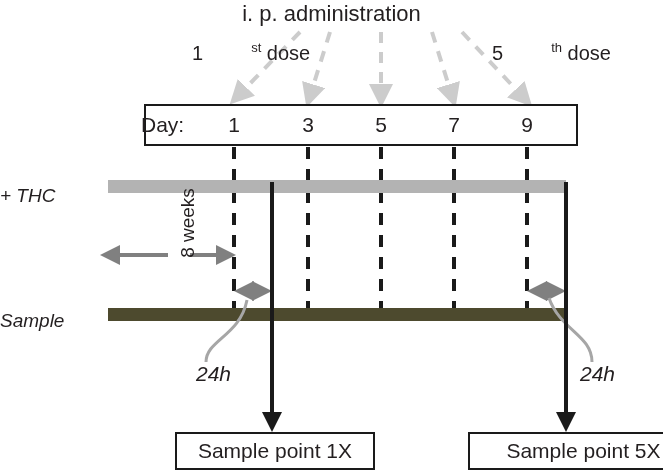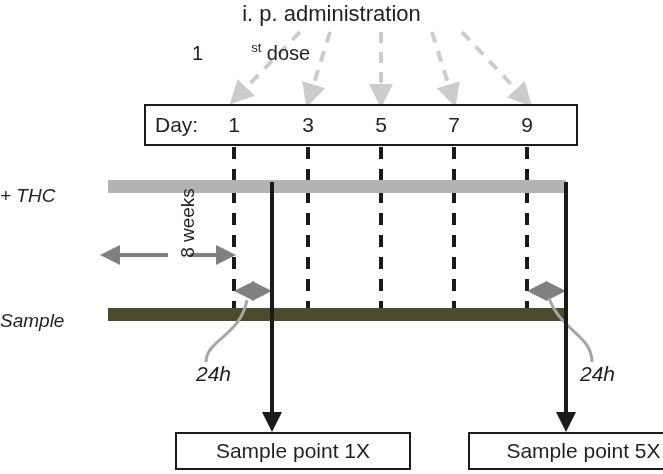--- a/index.html
+++ b/index.html
@@ -62,21 +62,21 @@
     position: absolute;
     left: 144px;
     top: 104px;
     width: 434px;
     height: 42px;
     border: 2px solid #1a1a1a;
     background: #ffffff;
     box-sizing: border-box;
   }
   .day-word {
-    left: 155px;
+    left: 141px;
     top: 114px;
     font-size: 21px;
   }
   .day-num {
     top: 114px;
     font-size: 21px;
     text-align: center;
     width: 26px;
   }
   .grp-label {
@@ -128,21 +128,21 @@
     border: 2px solid #1a1a1a;
     background: #ffffff;
     box-sizing: border-box;
     font-size: 21px;
     display: flex;
     align-items: center;
     justify-content: center;
   }
   .sample-left {
     left: 175px;
-    width: 236px;
+    width: 200px;
   }
   .sample-right {
     left: 468px;
     width: 231px;
   }
 </style>
 </head>
 <body>
 
 <div id="diagram">
@@ -197,20 +197,21 @@
     <path d="M592,362 C592,335 560,330 549,298" stroke="#a6a6a6" stroke-width="3" fill="none"></path>
 
     <line x1="272" y1="182" x2="272" y2="428" stroke="#1a1a1a" stroke-width="4" marker-end="url(#ah-black)"></line>
     <line x1="566" y1="182" x2="566" y2="428" stroke="#1a1a1a" stroke-width="4" marker-end="url(#ah-black)"></line>
   </svg>
 
   <div class="lbl title-ip">i. p. administration</div>
 
   <div class="lbl dose-left"><span>1</span><span class="ord">st</span><span> dose</span></div>
 
+  <div class="lbl dose-right"><span>5</span><span class="ord">th</span><span> dose</span></div>
 
   <div class="day-box"></div>
   <div class="lbl day-word">Day:</div>
   <div class="lbl day-num" style="left:221px;">1</div>
   <div class="lbl day-num" style="left:295px;">3</div>
   <div class="lbl day-num" style="left:368px;">5</div>
   <div class="lbl day-num" style="left:441px;">7</div>
   <div class="lbl day-num" style="left:514px;">9</div>
 
   <div class="lbl grp-label label-thc">+ THC</div>

